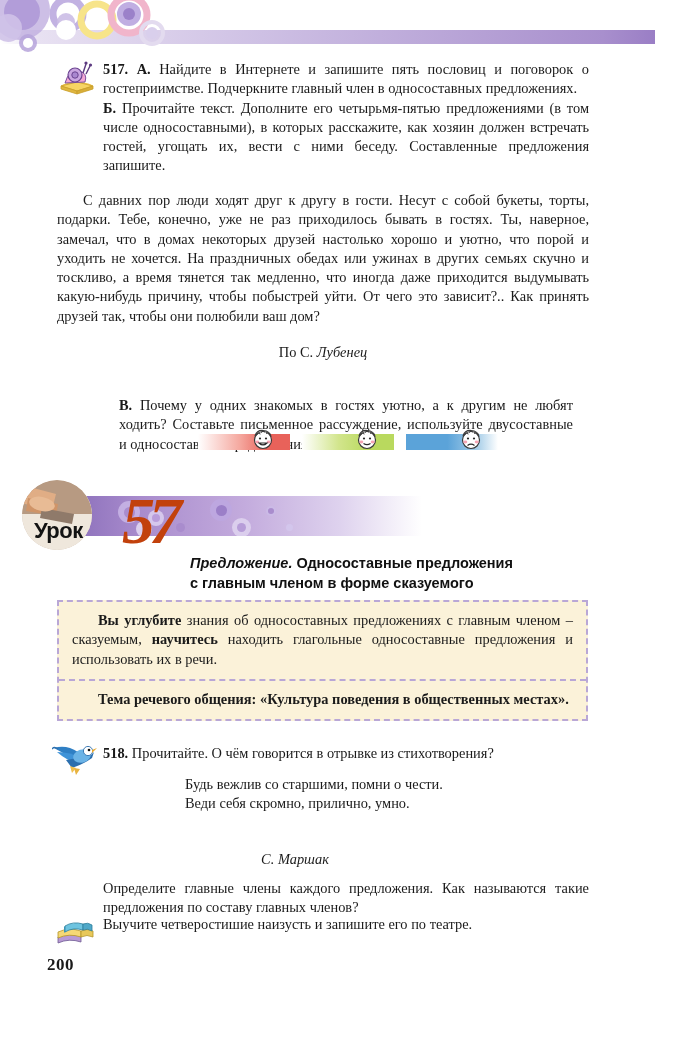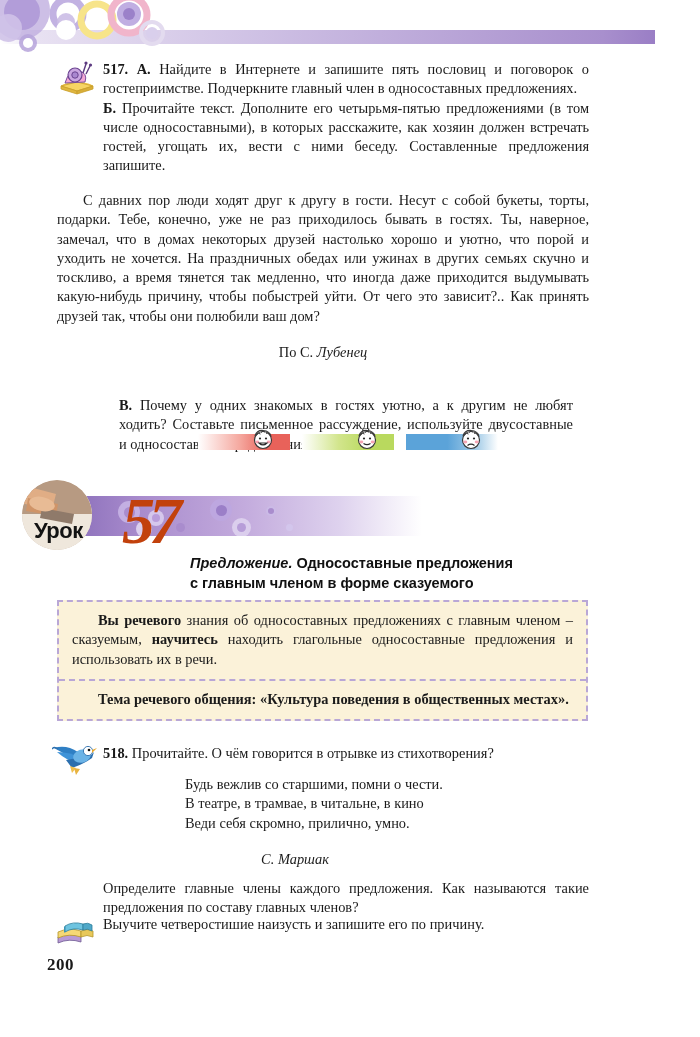--- a/index.html
+++ b/index.html
@@ -336,21 +336,21 @@
   <span class="lesson-number">57</span>
 </div>
 
 <div class="lesson-title">
   <span class="t1">Предложение.</span><span> Односоставные предложения</span><br>
   <span>с главным членом в форме сказуемого</span>
 </div>
 
 <div class="goals-box">
   <div class="goals-part first indent">
-    <b>Вы речевого</b><span> знания об односоставных предложениях с главным членом – сказуемым, </span><b>научитесь</b><span> находить глагольные односоставные предложения и использовать их в речи.</span>
+    <b>Вы углубите</b><span> знания об односоставных предложениях с главным членом – сказуемым, </span><b>научитесь</b><span> находить глагольные односоставные предложения и использовать их в речи.</span>
   </div>
   <div class="goals-part indent">
     <b>Тема речевого общения: </b><b>«Культура поведения в общественных местах».</b>
   </div>
 </div>
 
 <div class="exercise" style="left:57px; top:744px; width:532px;">
   <div class="ex-icon" style="left:-5px; top:-2px;">
     <svg width="46" height="38" viewBox="0 0 46 38">
       <path d="M2 6 Q14 2 26 10 L22 16 Q12 12 2 6 Z" fill="#2f7fc4"></path>
@@ -366,21 +366,20 @@
     </svg>
   </div>
   <p class="just" style="margin:0; padding-left:46px;">
     <span class="num">518.</span>
     <span>Прочитайте. О чём говорится в отрывке из стихотворения?</span>
   </p>
 </div>
 
 <div class="poem">
   <div>Будь вежлив со старшими, помни о чести.</div>
-  <div>В театре, в трамвае, в читальне, в кино</div>
   <div>Веди себя скромно, прилично, умно.</div>
 </div>
 
 <div class="exercise" style="left:57px; top:850px; width:476px;">
   <p class="attrib" style="margin:0;">
     <i>С. Маршак</i>
   </p>
 </div>
 
 <div class="exercise" style="left:103px; top:879px; width:486px;">
@@ -391,16 +390,16 @@
   <div class="ex-icon" style="left:-2px; top:0px;">
     <svg width="42" height="34" viewBox="0 0 42 34">
       <path d="M3 22 Q14 17 26 21 L26 27 Q14 23 3 28 Z" fill="#b89ad4" stroke="#6f5a93" stroke-width="0.8"></path>
       <path d="M3 17 Q14 12 26 16 L26 22 Q14 18 3 23 Z" fill="#f5d874" stroke="#b49427" stroke-width="0.8"></path>
       <path d="M26 16 Q32 13 38 16 L38 22 Q32 19 26 22 Z" fill="#e8c85a" stroke="#b49427" stroke-width="0.8"></path>
       <path d="M10 11 Q18 6 28 9 L28 15 Q18 12 10 17 Z" fill="#6ec4e0" stroke="#2f7f9c" stroke-width="0.8"></path>
       <path d="M28 9 Q33 7 37 10 L37 16 Q33 13 28 15 Z" fill="#4fa8c8" stroke="#2f7f9c" stroke-width="0.8"></path>
       <path d="M10 11 L10 17 L9 18 L9 12 Z" fill="#3d93b3"></path>
     </svg>
   </div>
-  <p class="just" style="margin:0; padding-left:46px;">Выучите четверостишие наизусть и запишите его по причину.</p>
+  <p class="just" style="margin:0; padding-left:46px;">Выучите четверостишие наизусть и запишите его по театре.</p>
 </div>
 
 <div class="page-number">200</div>
 
 </body></html>

